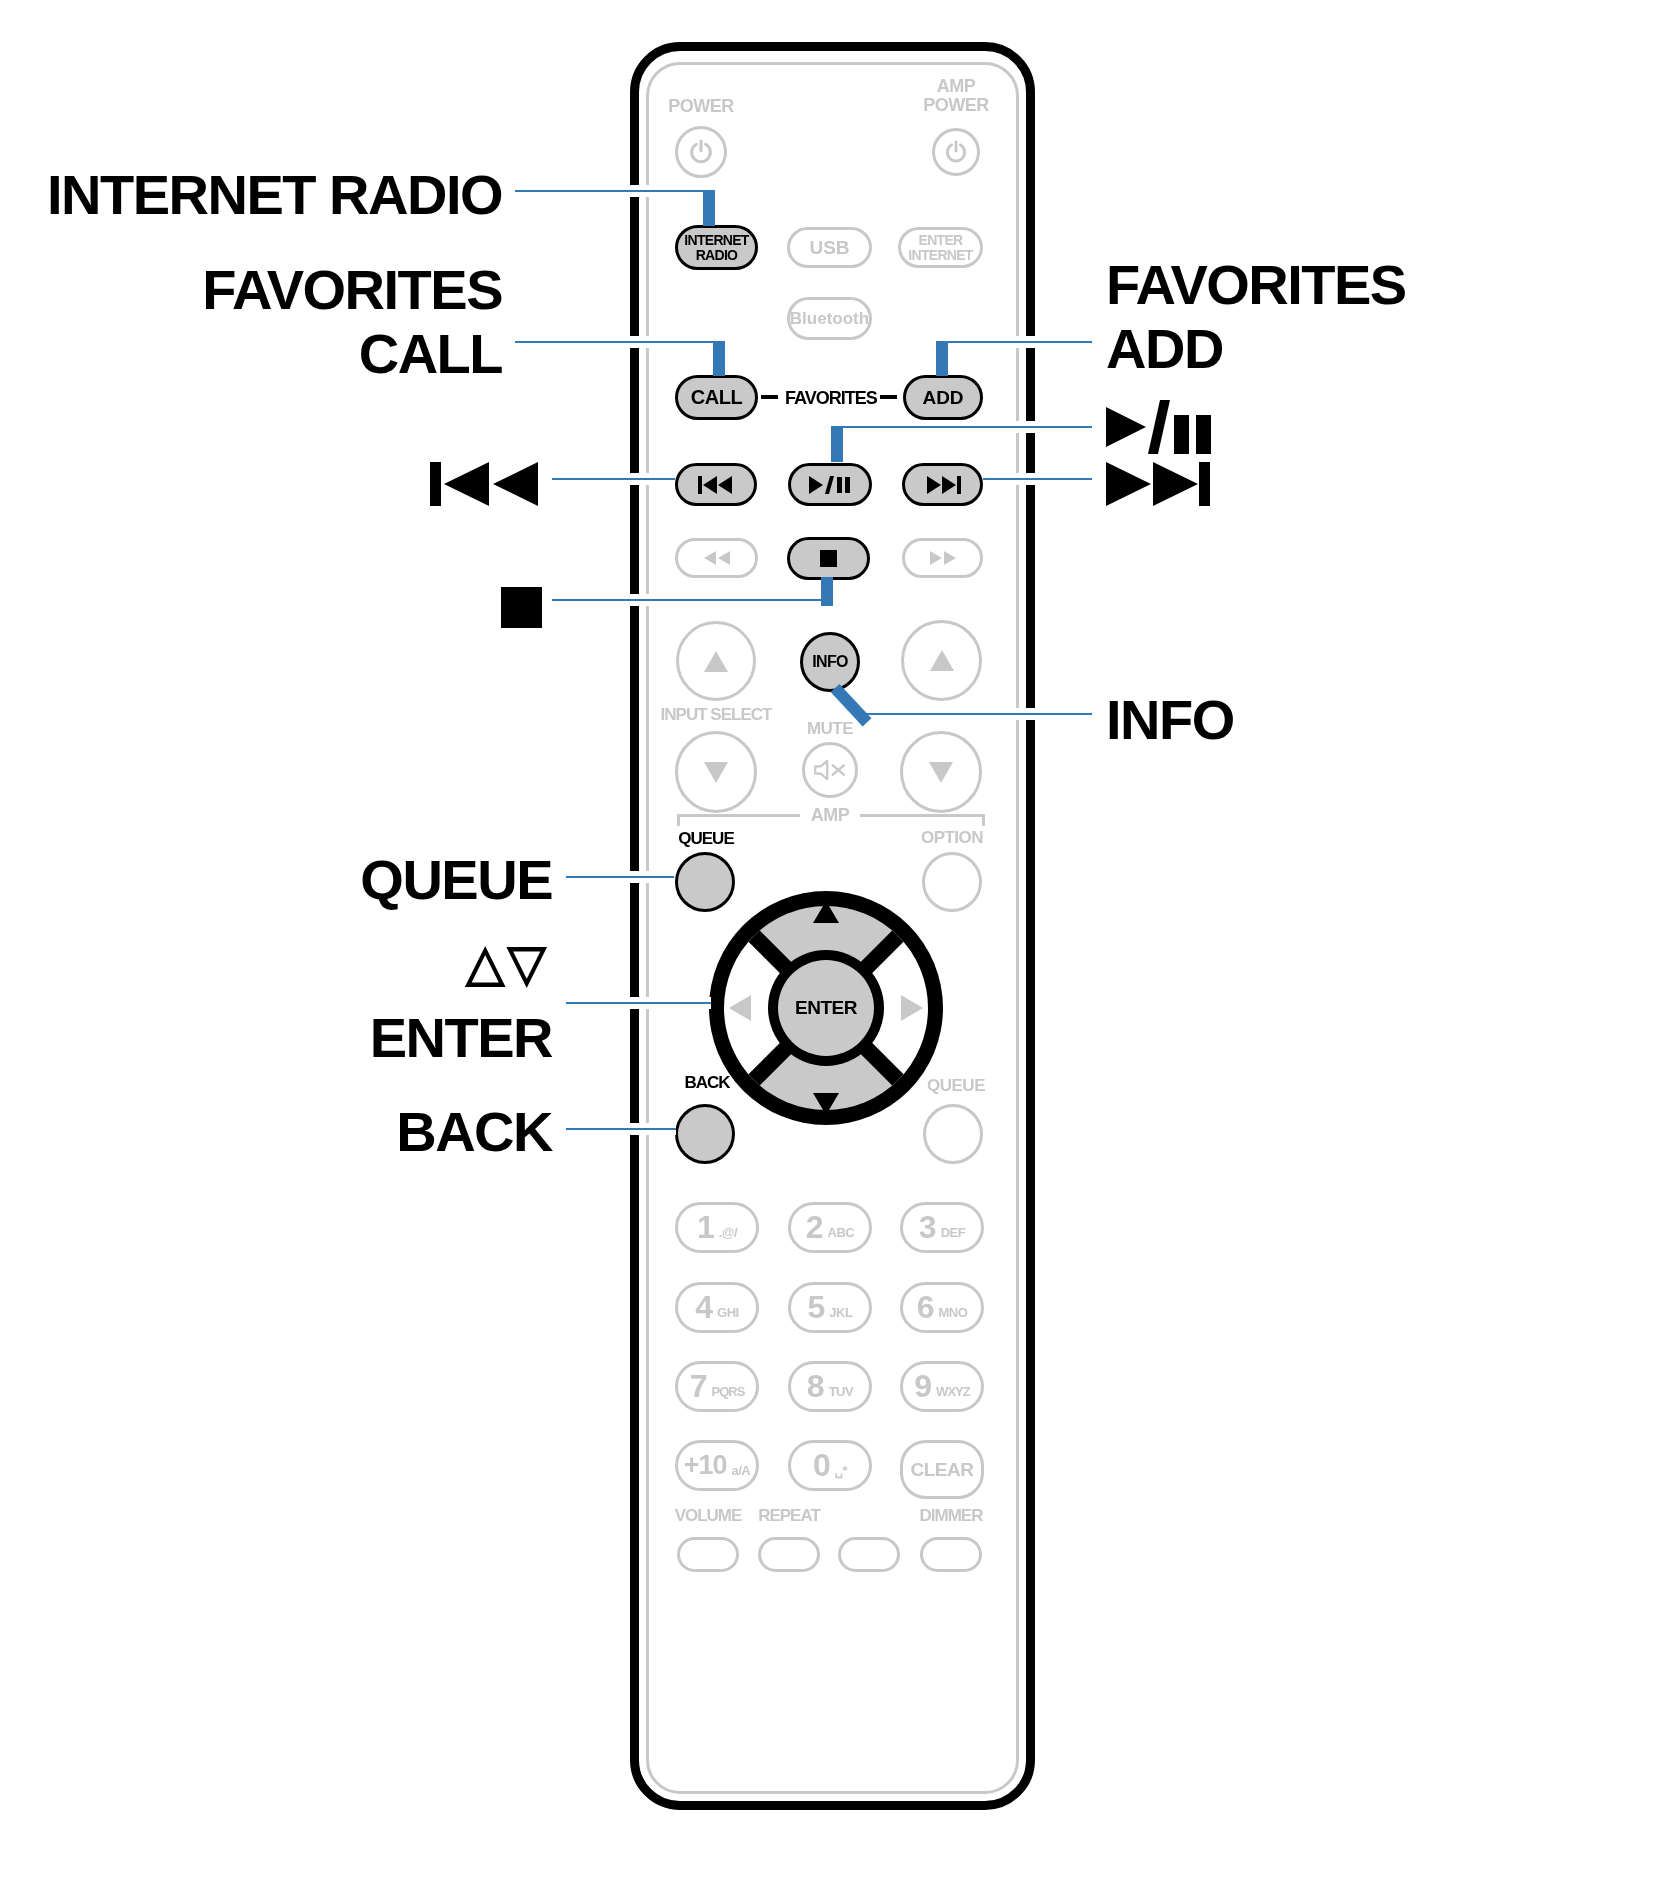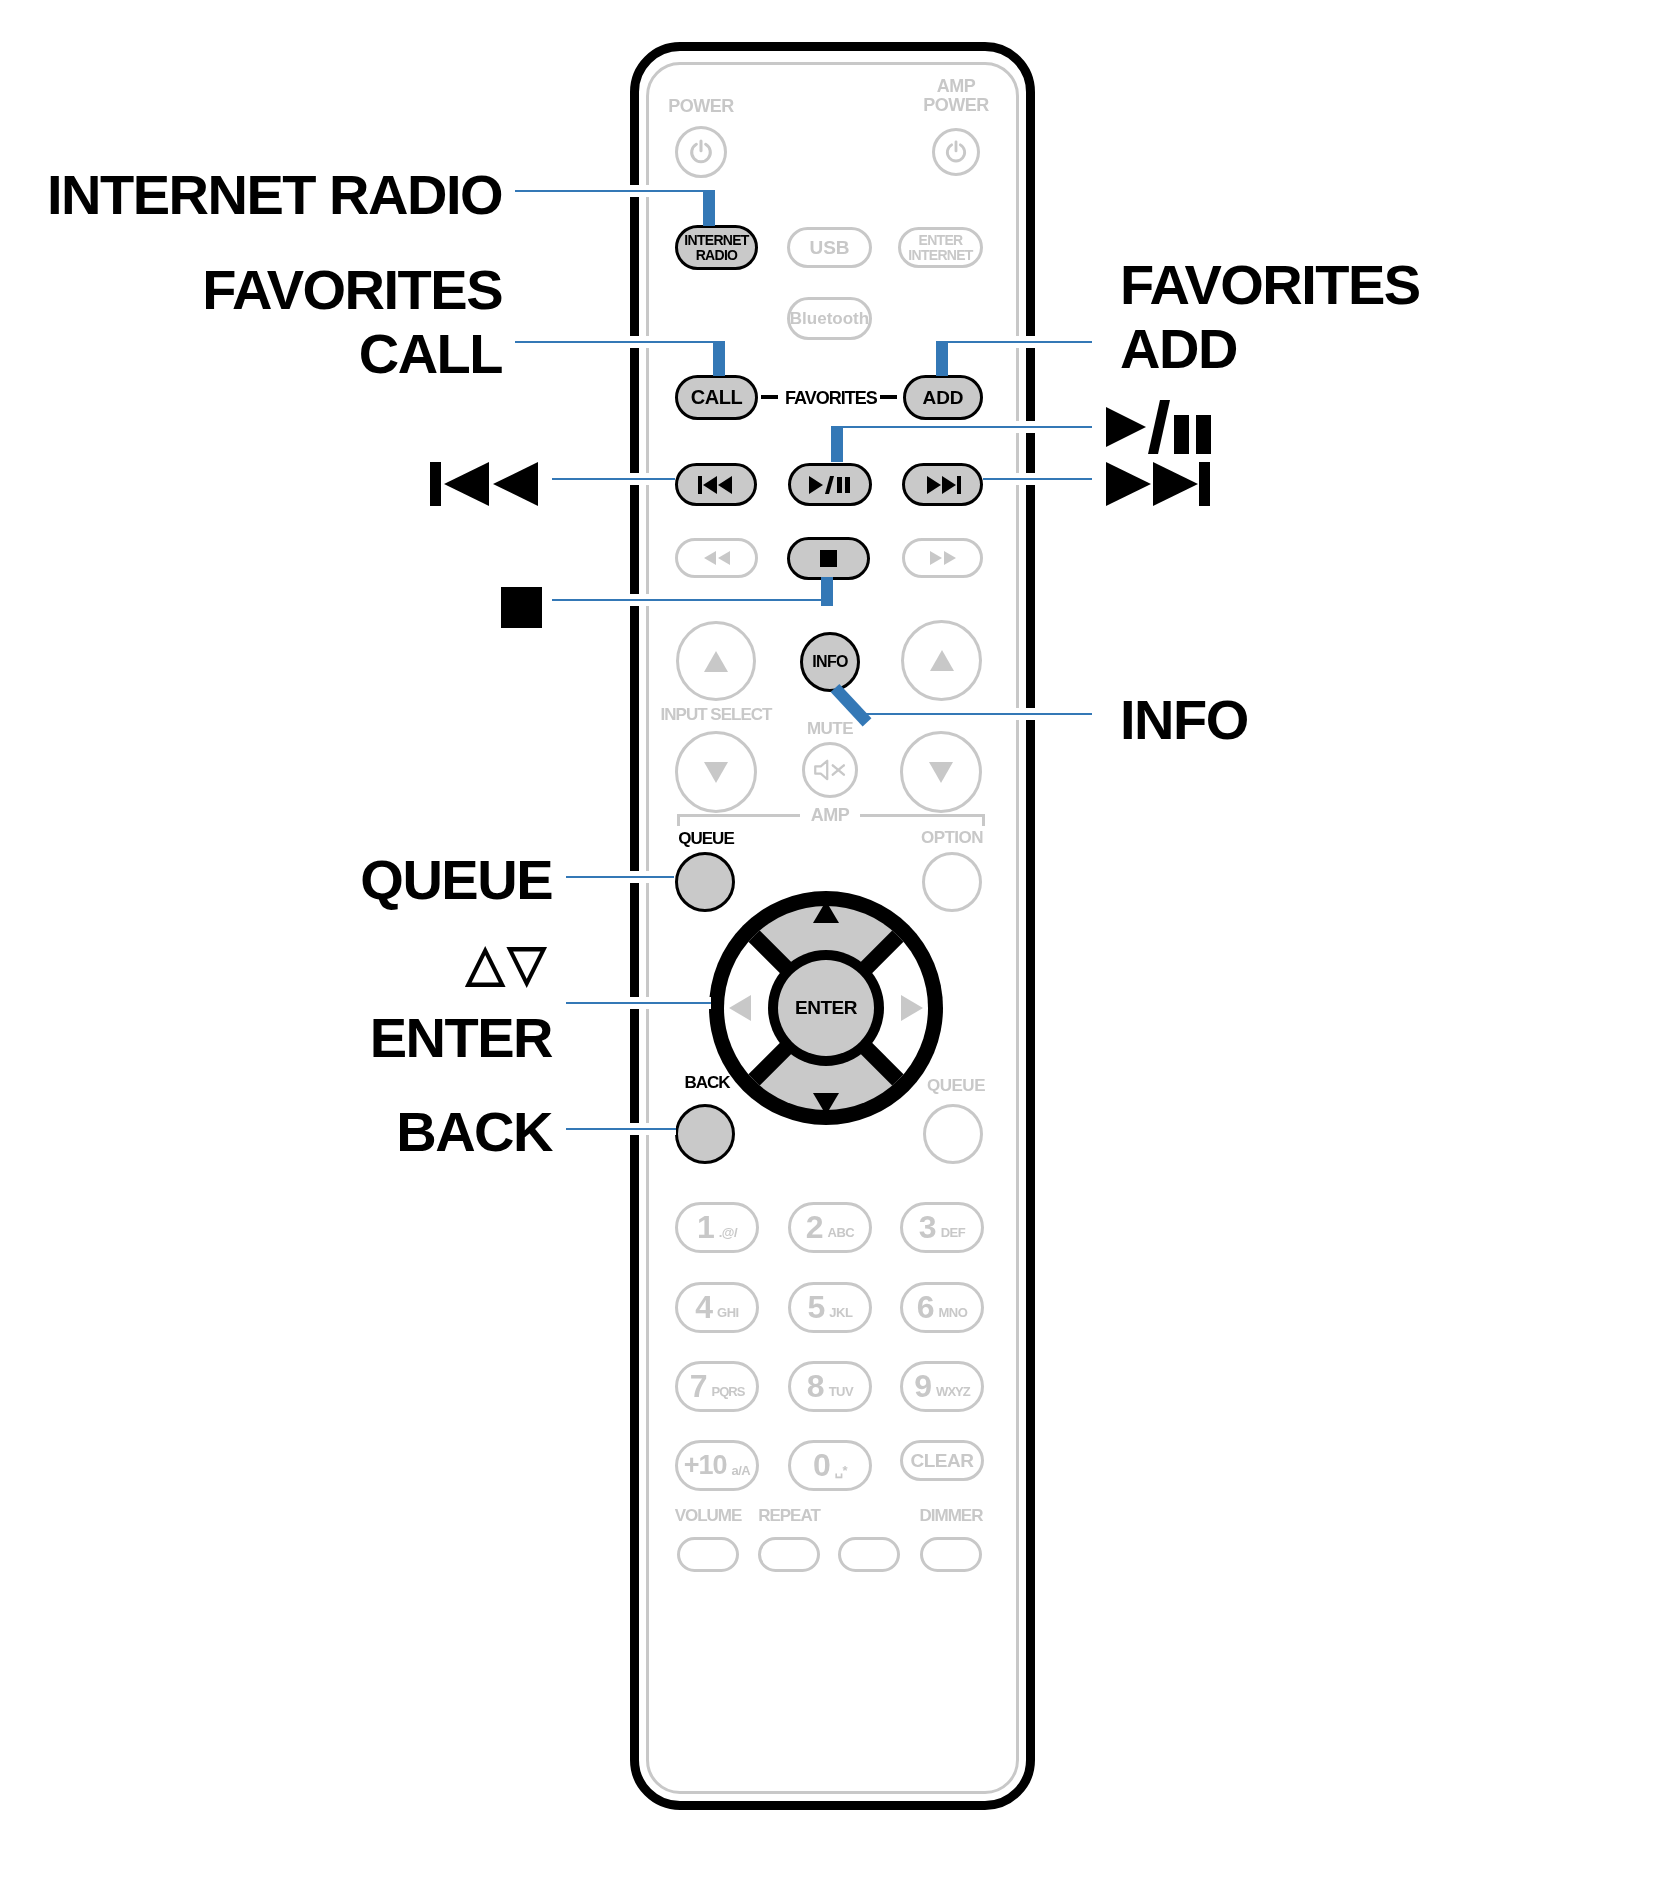--- a/index.html
+++ b/index.html
@@ -16,21 +16,21 @@
             display:flex; align-items:center; justify-content:center; flex-direction:column; color:#C8C8C8; }
   .circ-a { background:#C9C9C9; border:3.5px solid #000; border-radius:50%;
             display:flex; align-items:center; justify-content:center; color:#000; }
   .circ-i { background:#fff; border:3px solid #C8C8C8; border-radius:50%;
             display:flex; align-items:center; justify-content:center; color:#C8C8C8; }
   .rlbl { color:#C8C8C8; font-weight:bold; text-align:center; letter-spacing:-0.5px; white-space:nowrap; }
   .blbl { color:#000; font-weight:bold; text-align:center; letter-spacing:-0.5px; white-space:nowrap; }
   .btxt2 { font-weight:bold; font-size:14px; line-height:15px; letter-spacing:-0.7px; text-align:center; }
   
   .callout { font-size:56px; line-height:58px; font-weight:bold; color:#000;
-             letter-spacing:-1.5px; white-space:nowrap;padding-left:14px; }
+             letter-spacing:-1.5px; white-space:nowrap; }
   .c-right { text-align:right; }
   
   .blue-h { height:12px; background:#3478B6; border-top:5px solid #fff; border-bottom:5px solid #fff; }
   .blue-v { width:12px; background:#3478B6; }
   .blue-d { height:12px; background:#3478B6; transform-origin:0 50%; }
   
   .wedge { position:absolute; inset:0; }
   .w-top    { background:#C9C9C9; clip-path:polygon(50% 50%, 0% 0%, 100% 0%); }
   .w-bottom { background:#C9C9C9; clip-path:polygon(50% 50%, 0% 100%, 100% 100%); }
   .w-left   { background:#fff;    clip-path:polygon(50% 50%, 0% 0%, 0% 100%); }
@@ -239,21 +239,21 @@
       <span class="s" style="letter-spacing:-1px;">WXYZ</span>
     </div>
   <div class="abs key" style="left:675px; top:1440px; width:84px; height:51px;">
     <span class="n" style="font-size:27px;">+10</span>
       <span class="s">a/A</span>
     </div>
   <div class="abs key" style="left:788px; top:1440px; width:84px; height:51px;">
     <span class="n">0</span>
       <span class="s">␣*</span>
     </div>
-  <div class="abs key" style="left:900px; top:1440px; width:84px; height:41px;">
+  <div class="abs key" style="left:900px; top:1440px; width:84px; height:59px;">
     <span style="font-size:19px; font-weight:bold; letter-spacing:-0.5px;">CLEAR</span>
     </div>
 
   <div class="abs rlbl" style="left:658px; top:1506px; width:100px; font-size:17px; letter-spacing:-1px;">VOLUME</div>
   <div class="abs rlbl" style="left:739px; top:1506px; width:100px; font-size:17px; letter-spacing:-1px;">REPEAT</div>
   <div class="abs rlbl" style="left:820px; top:1542px; width:100px; font-size:17px; letter-spacing:-1px;">SLEEP</div>
   <div class="abs rlbl" style="left:901px; top:1506px; width:100px; font-size:17px; letter-spacing:-1px;">DIMMER</div>
   <div class="abs pill-i" style="left:677px; top:1537px; width:62px; height:35px; border-radius:18px;"></div>
   <div class="abs pill-i" style="left:758px; top:1537px; width:62px; height:35px; border-radius:18px;"></div>
   <div class="abs pill-i" style="left:838px; top:1537px; width:62px; height:35px; border-radius:18px;"></div>

